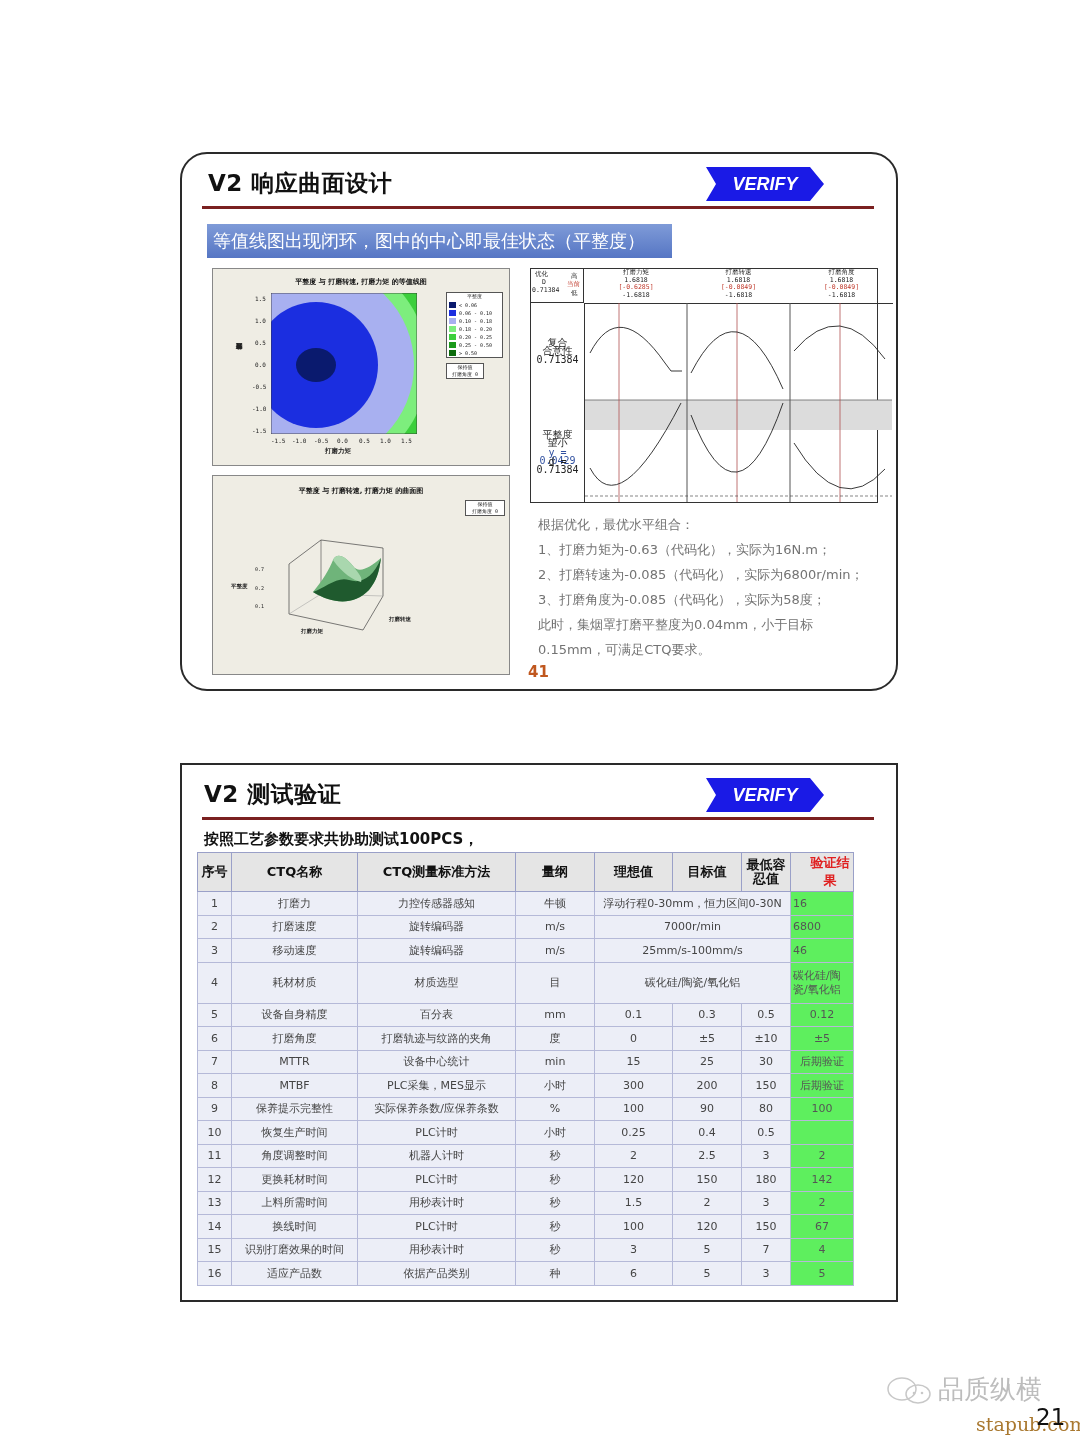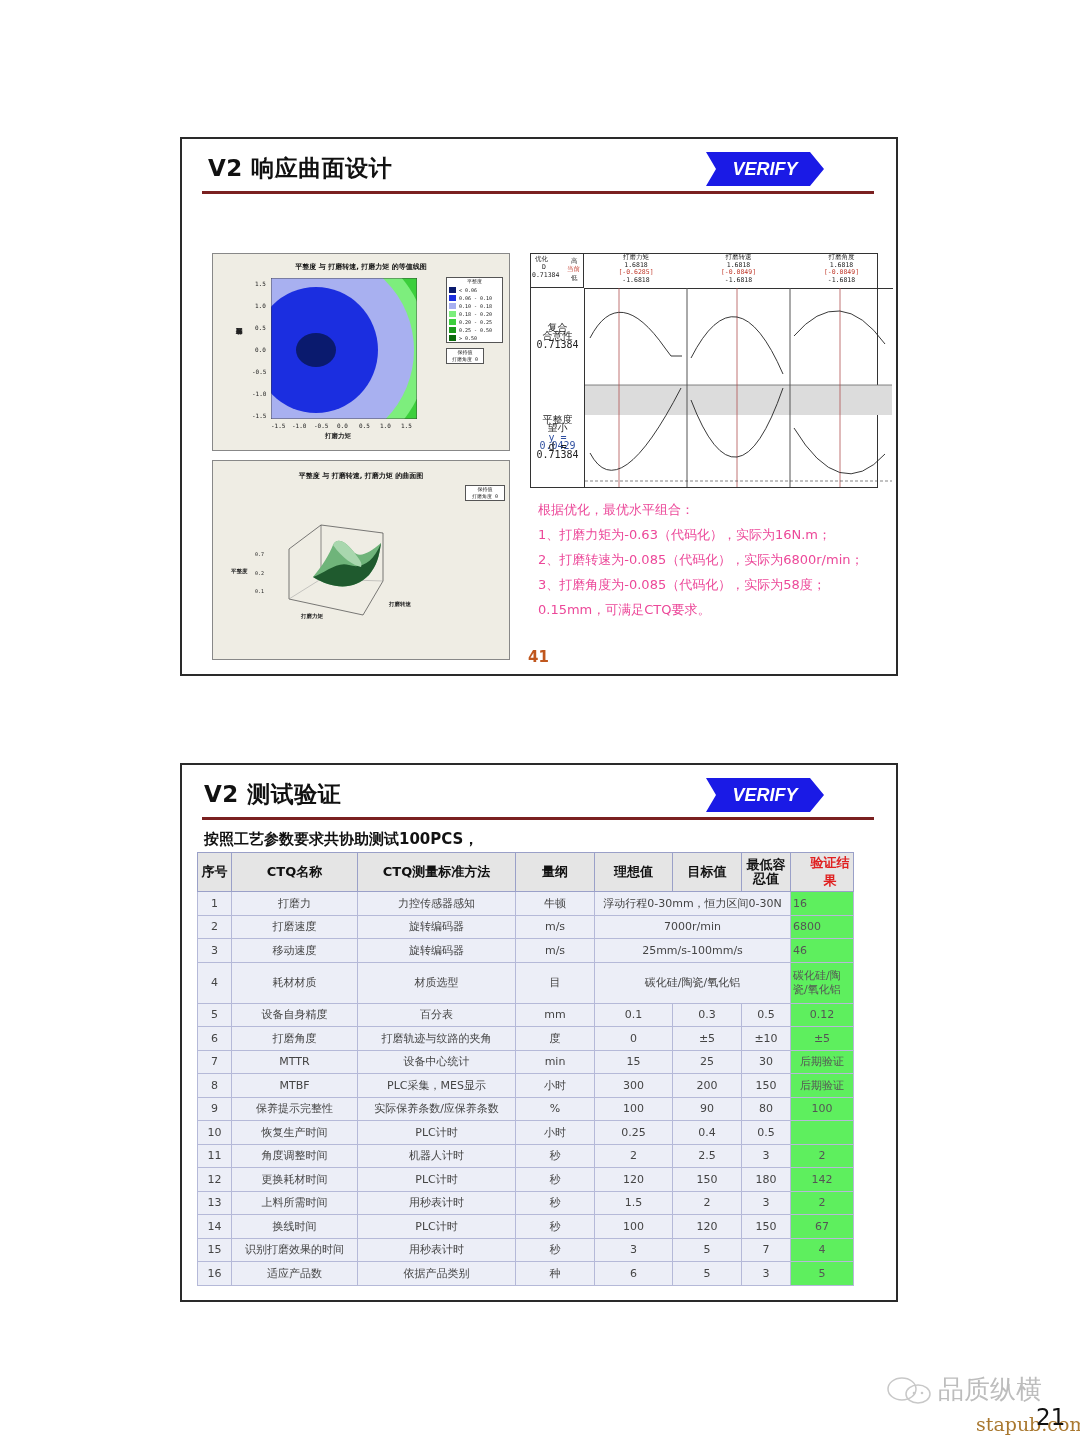--- a/index.html
+++ b/index.html
@@ -1,40 +1,40 @@
 <!DOCTYPE html>
 <html><head>
 <meta charset="utf-8">
 <style>
   html, body { margin:0; padding:0; }
   body { width:1080px; height:1439px; background:#ffffff; position:relative; overflow:hidden;
          font-family:"DejaVu Sans", "Liberation Sans", sans-serif; color:#222; }
   .slide { position:absolute; left:180px; width:718px; background:#fff; border:2px solid #2a2a2a; box-sizing:border-box; }
-  #slide1 { top:137px; height:539px; }
+  #slide1 { top:152px; height:539px;border-radius:27px; }
   #slide2 { top:763px; height:539px; }
   .slide-title { position:absolute; left:26px; top:14px; font-size:23px; font-weight:bold; color:#111; letter-spacing:0.5px; }
   .verify { position:absolute; left:524px; top:13px; width:118px; height:34px; }
   .verify svg { position:absolute; left:0; top:0; }
   .verify span { position:absolute; left:0; top:0; width:118px; height:28px; line-height:34px; text-align:center;
                  color:#fff; font-style:italic; font-weight:bold; font-size:18px; font-family:"Liberation Sans", sans-serif; }
   .rule { position:absolute; left:20px; top:52px; width:672px; height:3px; background:#7a2020; }
   .subtitle-bar { position:absolute; left:25px; top:70px; width:465px; height:34px;
                   background:linear-gradient(#7f9bd8,#5676c4); color:#fff; font-size:18px; line-height:34px; padding-left:6px; box-sizing:border-box; }
   .panel { position:absolute; background:#efede4; border:1px solid #888; box-sizing:border-box; }
   #contour-panel { left:30px; top:114px; width:298px; height:198px; }
   #surface-panel { left:30px; top:321px; width:298px; height:200px; }
   .chart-title { position:absolute; left:0; width:100%; text-align:center; font-size:7px; font-weight:bold; color:#111; }
   .tick { position:absolute; font-size:6px; color:#222; font-family:"DejaVu Sans Mono", monospace; }
   .legend-box { position:absolute; background:#fff; border:1px solid #555; font-size:5px; font-family:"DejaVu Sans Mono", monospace; }
   .legend-row { display:flex; align-items:center; height:8px; padding:0 2px; }
   .swatch { width:7px; height:6px; margin-right:3px; }
   #opt-panel { position:absolute; left:348px; top:114px; width:348px; height:235px; background:#fff; border:1px solid #333; box-sizing:border-box; }
   .opt-head { position:absolute; top:0; height:34px; border-bottom:1px solid #333; font-size:6.5px; text-align:center; line-height:7.5px; font-family:"DejaVu Sans Mono", monospace; }
   .red { color:#c0392b; }
-  .conclusion { position:absolute; left:356px; top:358px; width:350px; font-size:13px; line-height:25px; color:#ec4899; }
+  .conclusion { position:absolute; left:356px; top:358px; width:350px; font-size:13px; line-height:25px; color:#737373; }
   .slide-num { position:absolute; left:346px; top:509px; font-size:15px; font-weight:bold; color:#c0571e; }
   .table-caption { position:absolute; left:22px; top:65px; font-size:15px; font-weight:bold; color:#111; }
   table.ctq { position:absolute; left:15px; top:87px; border-collapse:collapse; font-size:11px; color:#444; }
   table.ctq th { background:#e5e5e5; color:#111; font-size:13px; font-weight:bold; border:1px solid #9aa0c8; height:38px; padding:0; }
   table.ctq th.result-head { color:#e02020;padding-left:16px; }
   table.ctq td { border:1px solid #b5b9d8; text-align:center; padding:0; background:#eceef7; height:22.5px; }
   table.ctq td.res { background:#5eef5e; color:#555; }
   table.ctq td.res.left { text-align:left; padding-left:2px; }
   table.ctq tr.tall td { height:40px; }
   .watermark { position:absolute; left:890px; top:1372px; font-size:26px; color:#bdbdbd; }
@@ -47,20 +47,21 @@
 
 <div id="slide1" class="slide">
   <div class="slide-title">V2 响应曲面设计</div>
   <div class="verify">
     <svg width="118" height="34">
         <polygon points="0,0 104,0 118,17 104,34 0,34 10,17" fill="#1a1ae6"></polygon>
       </svg>
     <span>VERIFY</span>
   </div>
   <div class="rule"></div>
+  <div class="subtitle-bar">等值线图出现闭环，图中的中心即最佳状态（平整度）</div>
 
   <div id="contour-panel" class="panel">
     <div class="chart-title" style="top:8px;">平整度 与 打磨转速, 打磨力矩 的等值线图</div>
     <svg style="position:absolute;left:58px;top:24px;" width="146" height="141">
       <defs>
           <clipPath id="cclip">
             <rect x="0" y="0" width="146" height="141"></rect>
           </clipPath>
         </defs>
       <g clip-path="url(#cclip)">
@@ -204,20 +205,21 @@
       <path d="M106,112 Q152,232 198,100" fill="none" stroke="#222" stroke-width="0.9"></path>
       <path d="M209,140 Q255,216 300,166" fill="none" stroke="#222" stroke-width="0.9"></path>
     </svg>
   </div>
 
   <div class="conclusion">
     <div>根据优化，最优水平组合：</div>
     <div>1、打磨力矩为-0.63（代码化），实际为16N.m；</div>
     <div>2、打磨转速为-0.085（代码化），实际为6800r/min；</div>
     <div>3、打磨角度为-0.085（代码化），实际为58度；</div>
+    <div>此时，集烟罩打磨平整度为0.04mm，小于目标</div>
     <div>0.15mm，可满足CTQ要求。</div>
   </div>
   <div class="slide-num">41</div>
 </div>
 
 <div id="slide2" class="slide">
   <div class="slide-title" style="left:22px;">V2 测试验证</div>
   <div class="verify">
     <svg width="118" height="34">
         <polygon points="0,0 104,0 118,17 104,34 0,34 10,17" fill="#1a1ae6"></polygon>

